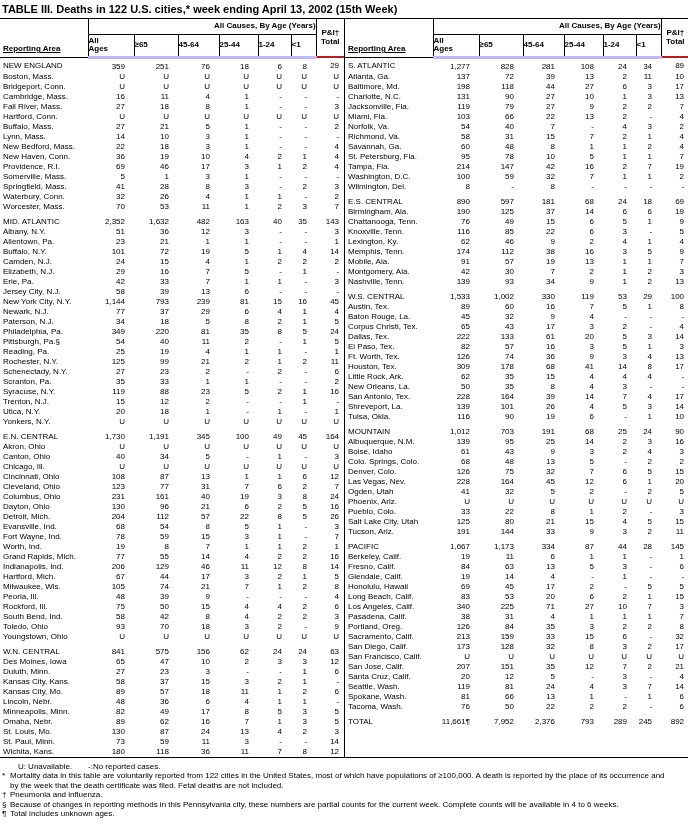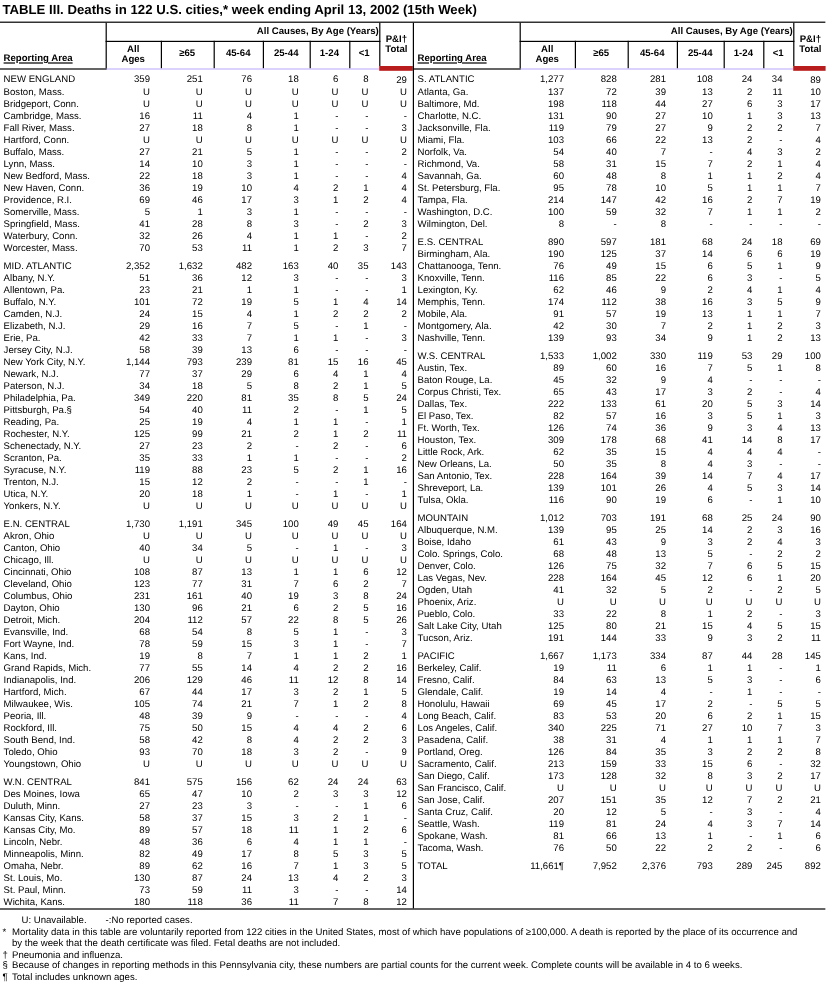--- a/index.html
+++ b/index.html
@@ -36,25 +36,25 @@
     text-align: left; vertical-align: bottom;
     padding: 0 0 3px 3px; border-bottom: 1px solid #000; font-size: 8px; text-decoration: underline;
   }
   .group-h {
     border-left: 1px solid #000; border-right: 1px solid #000;
     border-bottom: 1px solid #000; text-align: right; vertical-align: middle;
     height: 15px; font-size: 8px;
   }
   .pi-h {
     vertical-align: middle; text-align: center;
-    border-left: 1px solid #000; border-bottom: 4px solid #b91c1c; font-size: 8px;
+    border-left: 1px solid #000; border-bottom: 2px solid #b91c1c; font-size: 8px;
   }
   .h2 th {
-    border-left: 1px solid #000; border-bottom: 1px solid #c4b5fd;
-    text-align: center; vertical-align: middle; height: 23px; font-size: 8px;
+    border-left: 1px solid #000; border-bottom: 3px solid #c4b5fd;
+    text-align: left; vertical-align: middle; height: 23px; font-size: 8px;
   }
   tbody td { height: 10px; line-height: 10px; }
   tbody tr.first-row td { padding-top: 3px; height: 13px; }
   td.area { text-align: left; padding-left: 3px; }
   td.num { text-align: right; padding-right: 9px; }
   td.num.pi { padding-right: 5px; }
   tr.gap-row td { height: 5px; line-height: 5px; }
   .footnotes { padding: 4px 2px 0 2px; font-size: 8px; line-height: 9.5px; }
   .legend-line { display: flex; }
   .legend-u { width: 86px; text-align: center; }
@@ -575,21 +575,21 @@
               <td class="area">Fort Wayne, Ind.</td>
               <td class="num">78</td>
               <td class="num">59</td>
               <td class="num">15</td>
               <td class="num">3</td>
               <td class="num">1</td>
               <td class="num">-</td>
               <td class="num pi">7</td>
             </tr>
             <tr>
-              <td class="area">Kans, Ind.</td>
+              <td class="area">Worth, Ind.</td>
               <td class="num">19</td>
               <td class="num">8</td>
               <td class="num">7</td>
               <td class="num">1</td>
               <td class="num">1</td>
               <td class="num">2</td>
               <td class="num pi">1</td>
             </tr>
             <tr>
               <td class="area">Grand Rapids, Mich.</td>

